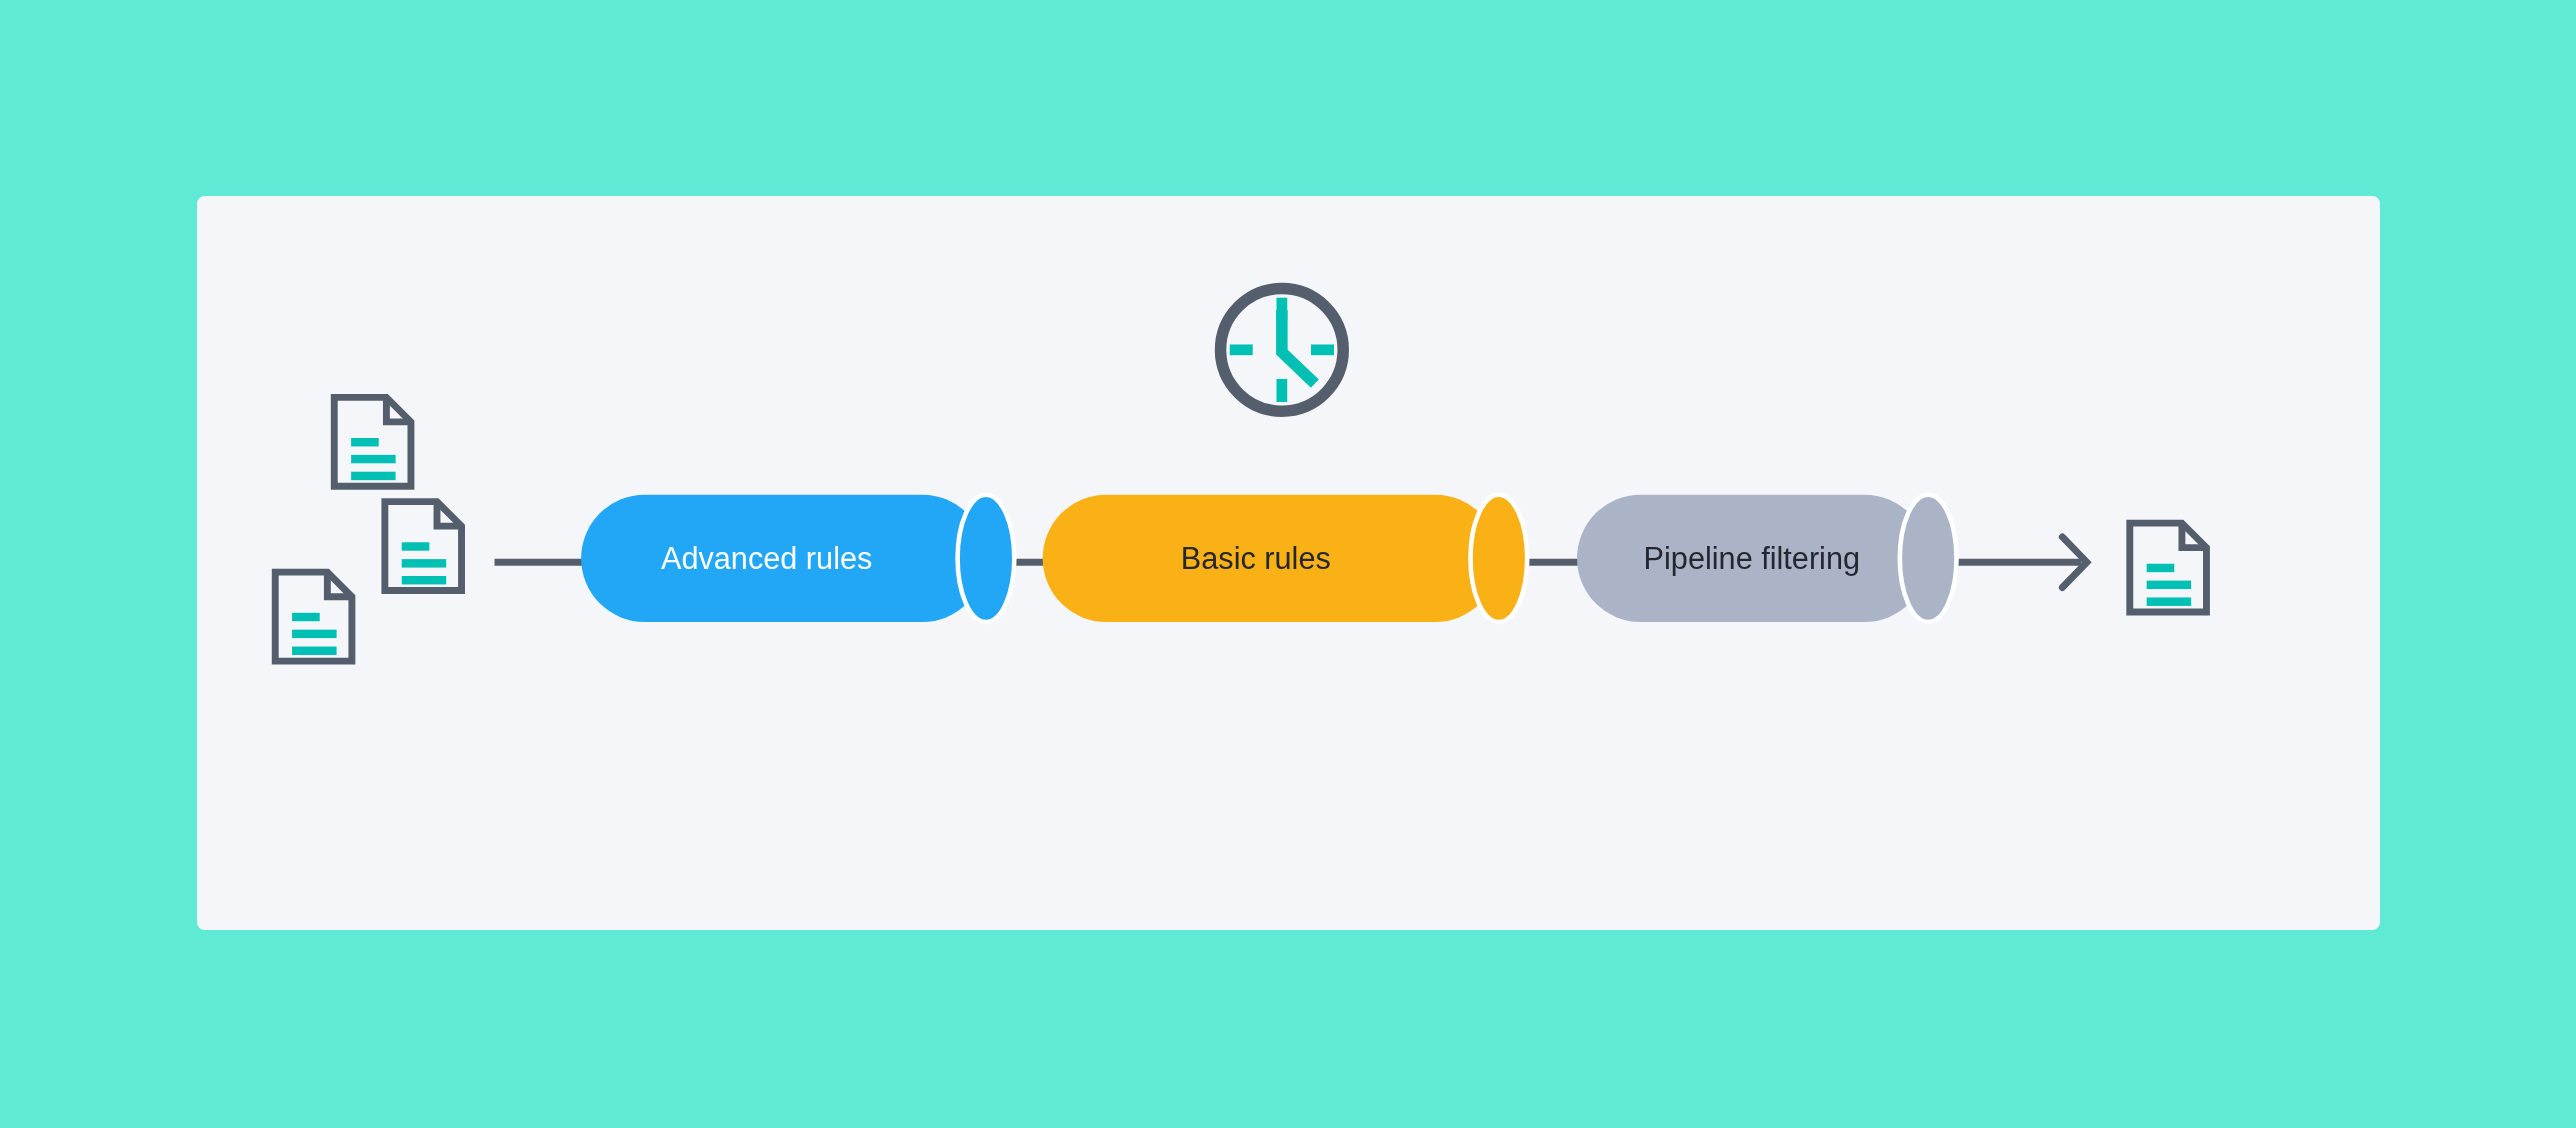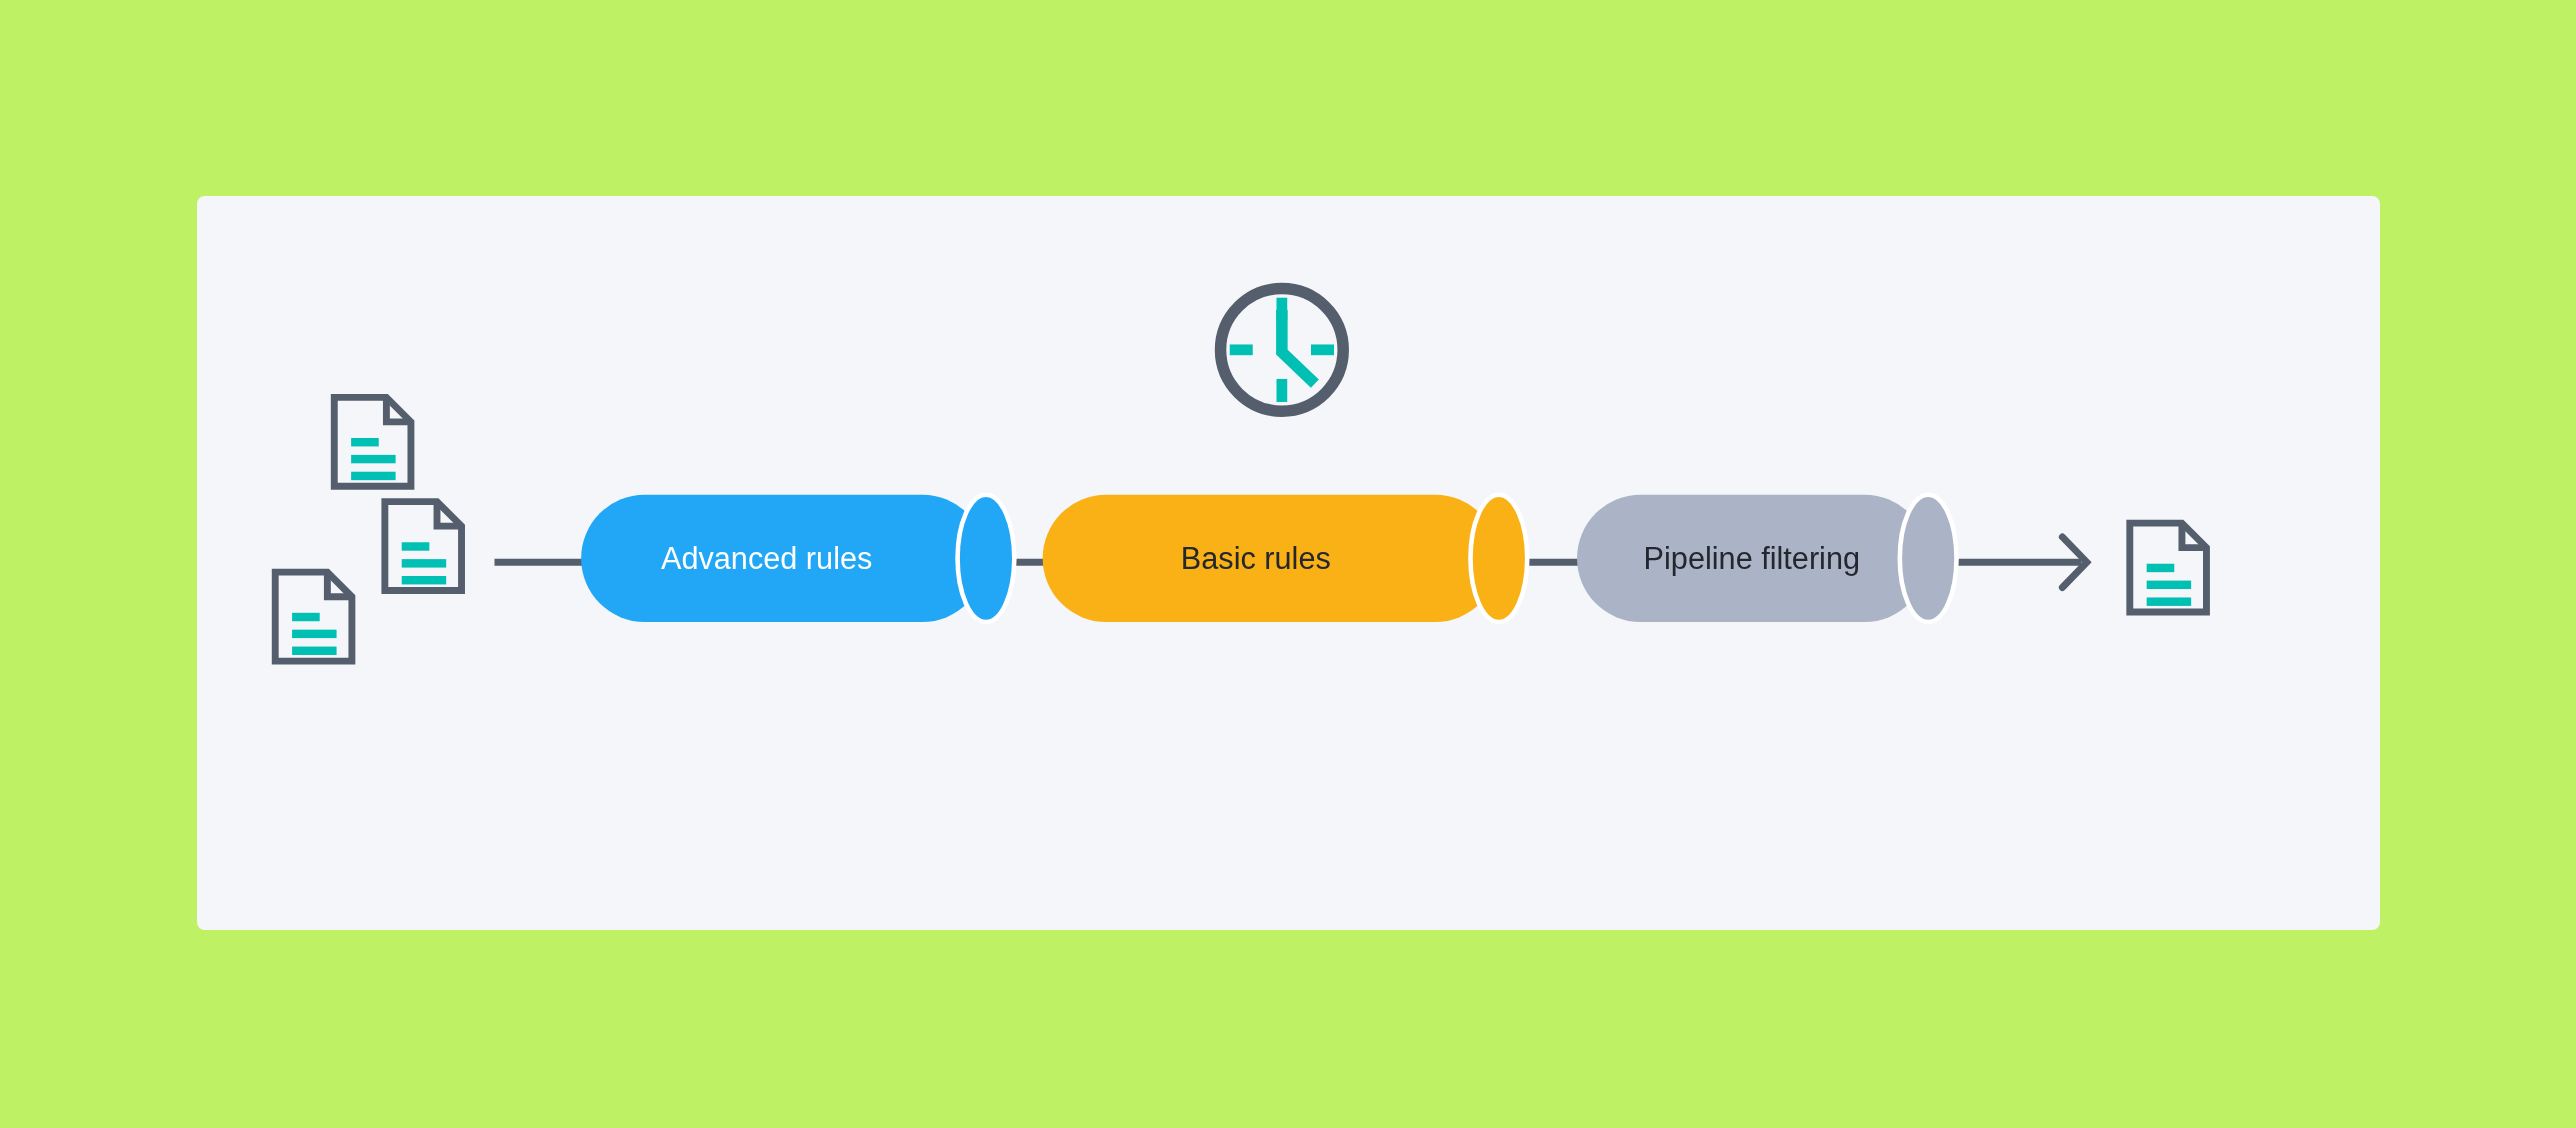--- a/index.html
+++ b/index.html
@@ -10,21 +10,21 @@
   body {
     width: 2576px;
     height: 1129px;
     font-family: "Liberation Sans", sans-serif;
     overflow: hidden;
   }
   #stage {
     position: relative;
     width: 2576px;
     height: 1129px;
-    background: #bef264;
+    background: #5eead4;
   }
   #panel {
     position: absolute;
     left: 197px;
     top: 196px;
     width: 2183px;
     height: 734px;
     background: #f4f6fa;
     border-radius: 7.7px;
   }

